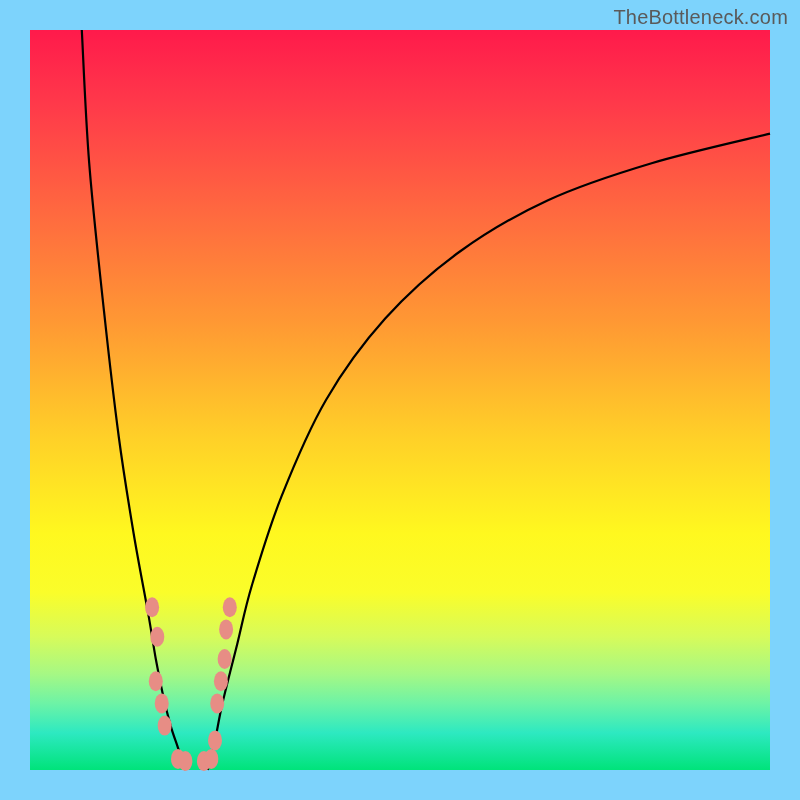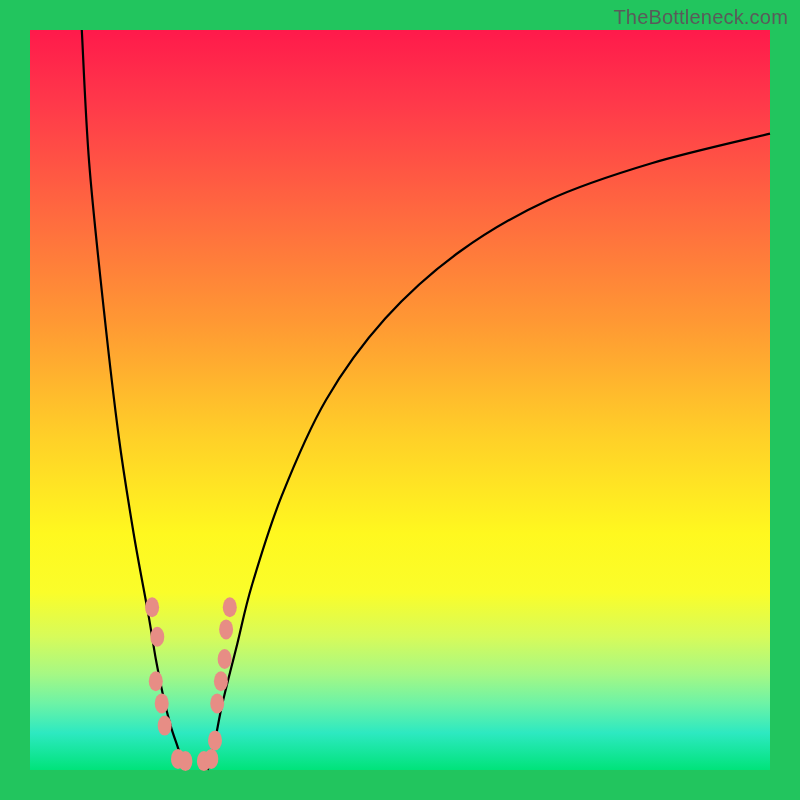--- a/index.html
+++ b/index.html
@@ -9,21 +9,21 @@
     height: 800px;
     overflow: hidden;
     background: #000;
     font-family: Arial, Helvetica, sans-serif;
   }
   .frame {
     position: absolute;
     left: 0; top: 0;
     width: 800px;
     height: 800px;
-    background: #22c55e;
+    background: #7dd3fc;
   }
   .plot {
     position: absolute;
     left: 30px;
     top: 30px;
     width: 740px;
     height: 740px;
     
     background: linear-gradient(to bottom,
       #ff1a4b 0%,

